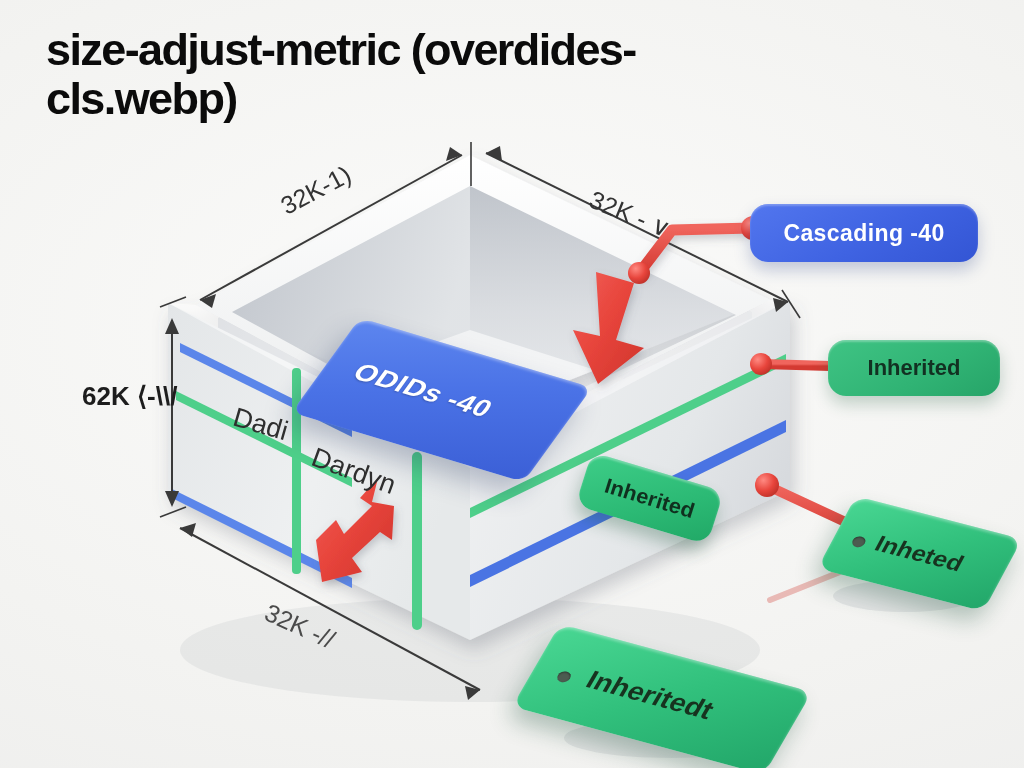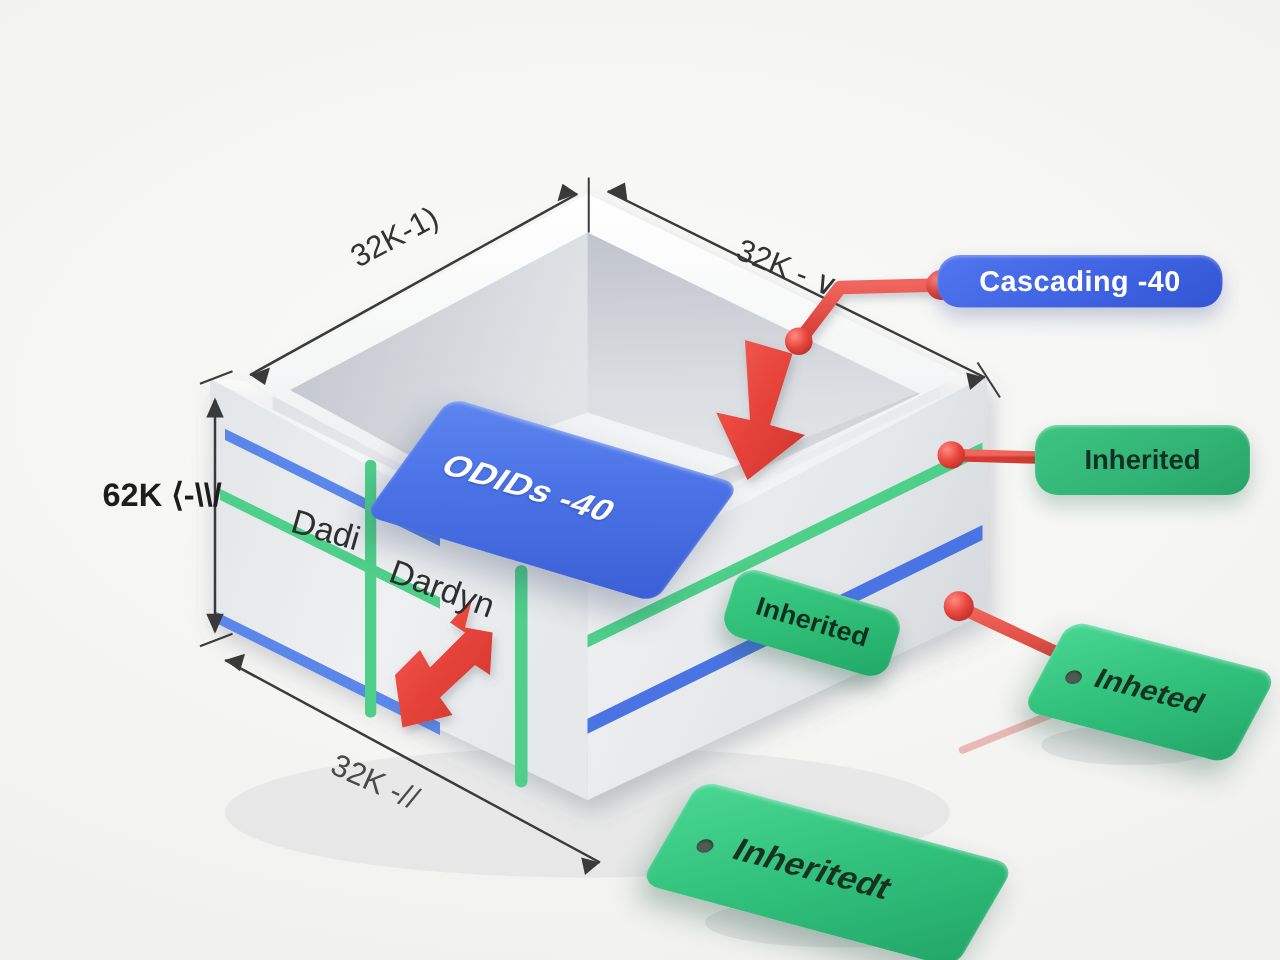--- a/index.html
+++ b/index.html
@@ -83,21 +83,21 @@
     position: absolute;
     display: flex;
     align-items: center;
     justify-content: center;
     white-space: nowrap;
     border-radius: 18px;
     font-weight: 600;
   }
   .badge-cascading {
     left: 750px; top: 204px;
-    width: 228px; height: 42px;
+    width: 228px; height: 58px;
     background: linear-gradient(150deg, #5276ee 0%, #3f63e2 55%, #3355d4 100%);
     color: #ffffff;
     font-size: 23px;
     letter-spacing: 0.4px;
     box-shadow: 0 8px 16px rgba(40,60,130,0.26), inset 0 2px 2px rgba(255,255,255,0.25);
   }
   .badge-inherited-right {
     left: 828px; top: 340px;
     width: 172px; height: 56px;
     background: linear-gradient(150deg, #3fc484 0%, #30b374 60%, #26a468 100%);
@@ -152,20 +152,22 @@
     transform-origin: left top;
   }
   .tag-bottom .t   { left: 52px; top: 32px; font-size: 27px; }
   .tag-bottom .hole{ left: 24px; top: 46px; }
 </style>
 </head>
 <body>
 
 <div id="stage">
 
+  <div class="title">size-adjust-metric (overdides-
+cls.webp)</div>
 
   <svg id="scene" viewBox="0 0 1024 768">
     <defs>
       <linearGradient id="gFrontLeft" x1="0" y1="0" x2="1" y2="0.4">
         <stop offset="0%" stop-color="#e3e6e8"></stop>
           <stop offset="60%" stop-color="#eef0f1"></stop>
           <stop offset="100%" stop-color="#e6e9ea"></stop>
       </linearGradient>
       <linearGradient id="gFrontRight" x1="0" y1="0" x2="1" y2="0.5">
         <stop offset="0%" stop-color="#f2f3f4"></stop>

